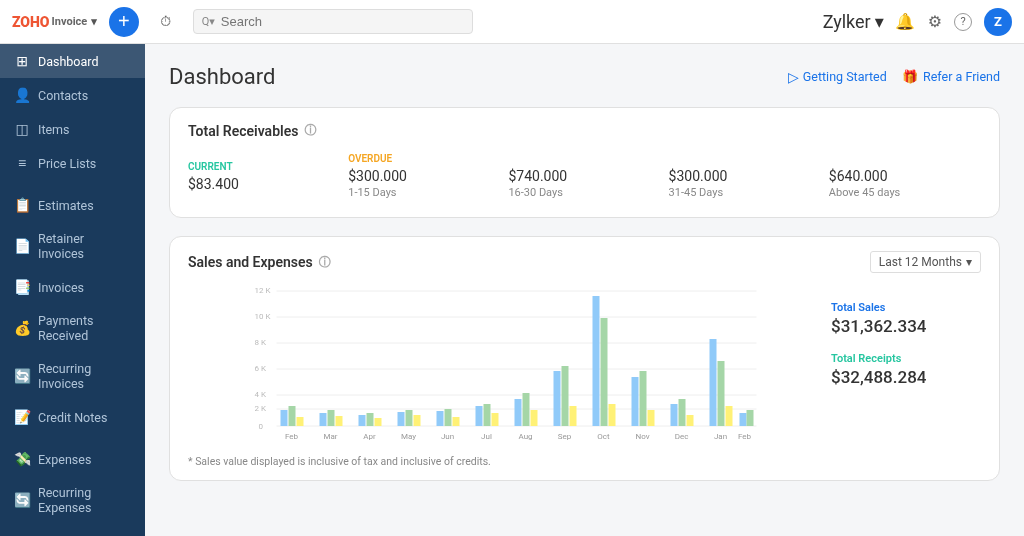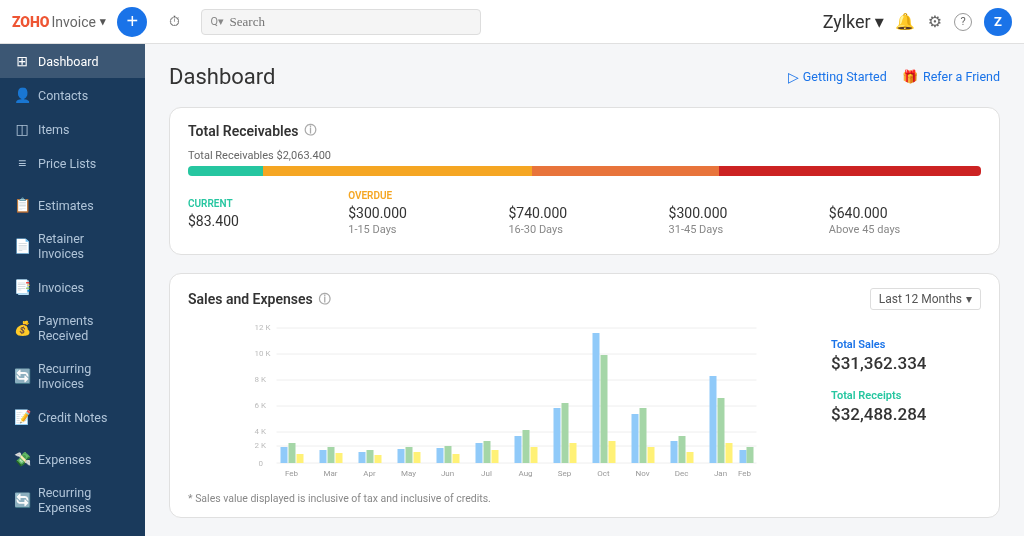--- a/index.html
+++ b/index.html
@@ -34,21 +34,21 @@
     }
     .nav-icon-btn.plus {
       background: #1a73e8; color: #fff; font-size: 20px; font-weight: 300;
     }
     .search-bar {
       display: flex; align-items: center;
       background: #f5f5f5; border: 1px solid #ddd; border-radius: 4px;
       padding: 4px 8px; gap: 6px; flex: 1; max-width: 280px;
     }
     .search-bar input {
-      border: none; background: none; outline: none; font-size: 13px; color: #333; width: 100%; font-family: Liberation Serif, serif;
+      border: none; background: none; outline: none; font-size: 13px; color: #333; width: 100%;
     }
     .nav-right { margin-left: auto; display: flex; align-items: center; gap: 12px; }
     .user-name { font-size: 18px; color: #333; display: flex; align-items: center; gap: 4px; cursor: pointer; }
     .nav-icon-sm { color: #666; font-size: 16px; cursor: pointer; }
     .avatar-z {
       width: 28px; height: 28px; border-radius: 50%; background: #1a73e8;
       display: flex; align-items: center; justify-content: center;
       color: #fff; font-weight: 700; font-size: 13px;
     }
 
@@ -150,21 +150,21 @@
     .axis-label { font-size: 8px; fill: #999; }
     .y-label { font-size: 8px; fill: #bbb; }
   </style>
 </head>
 <body>
 
 <nav class="top-nav">
   <div class="logo-area">
     <span style="display:flex;align-items:center;gap:2px;">
       <span style="color:#e53;font-weight:900;font-size:14px;">ZOHO</span>
-      <span style="font-size:14px;color:#666;font-weight:400;"> Invoice</span>
+      <span style="font-size:11px;color:#666;font-weight:700;"> Invoice</span>
     </span>
     <span style="color:#555;font-size:11px;">▾</span>
   </div>
 
   <button class="nav-icon-btn plus">+</button>
   <button class="nav-icon-btn" style="font-size:14px;">⏱</button>
 
   <div class="search-bar">
     <span style="font-size:11px;color:#888;cursor:pointer;">Q▾</span>
     <input type="text" placeholder="Search" style="">
@@ -260,29 +260,20 @@
       </div>
     </div>
 
     <div class="card">
       <div class="card-header">
         <span class="card-title">
           <span>Total Receivables</span>
           <span class="info-icon">ⓘ</span>
         </span>
       </div>
-      <div class="progress-section">
-        <div class="progress-label">Total Receivables $2,063.400</div>
-        <div class="progress-bar-container">
-          <div class="pb-seg1"></div>
-          <div class="pb-seg2"></div>
-          <div class="pb-seg3"></div>
-          <div class="pb-seg4"></div>
-        </div>
-      </div>
       <div class="receivables-grid">
         <div class="recv-col">
           <div class="recv-label current">CURRENT</div>
           <div class="recv-amount">$83.400</div>
         </div>
         <div class="recv-col">
           <div class="recv-label overdue">OVERDUE</div>
           <div class="recv-amount">$300.000</div>
           <div class="recv-days">1-15 Days</div>
         </div>

